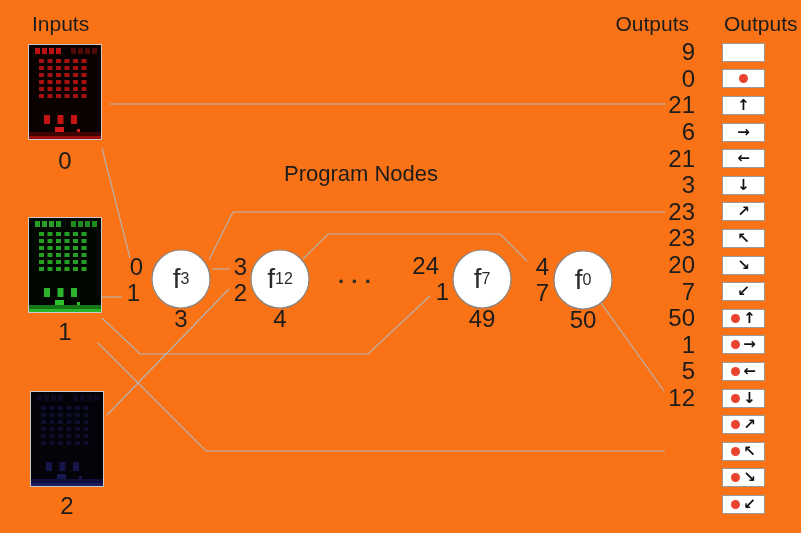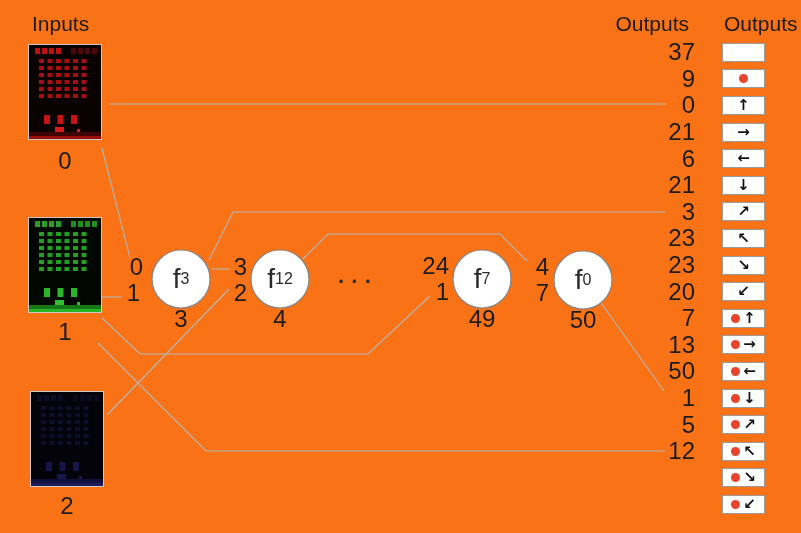--- a/index.html
+++ b/index.html
@@ -217,20 +217,21 @@
       </g>
     <g id="circles">
       <circle cx="181" cy="279" r="29" fill="#ffffff" stroke="#868686" stroke-width="1.2"></circle>
       <circle cx="280" cy="279" r="29" fill="#ffffff" stroke="#868686" stroke-width="1.2"></circle>
       <circle cx="482" cy="279" r="29" fill="#ffffff" stroke="#868686" stroke-width="1.2"></circle>
       <circle cx="583" cy="280" r="29" fill="#ffffff" stroke="#868686" stroke-width="1.2"></circle>
     </g>
   </svg>
 
   <div class="abs hdr" style="left:32px;top:13px">Inputs</div>
+  <div class="abs hdr" style="left:284px;top:163px;font-size:22px">Program Nodes</div>
   <div class="abs hdr" style="left:590px;top:13px;width:99px;text-align:right">Outputs</div>
   <div class="abs hdr" style="left:724px;top:13px">Outputs</div>
 
   <div class="abs numlabel" style="left:28px;top:149px;width:74px">0</div>
   <div class="abs numlabel" style="left:28px;top:320px;width:74px">1</div>
   <div class="abs numlabel" style="left:30px;top:494px;width:74px">2</div>
 
   <div class="abs node-fn" style="left:152px;top:250px">
     <span>f</span>
       <sub>3</sub>
@@ -247,44 +248,42 @@
   <div class="abs inlab" style="left:203px;top:255px;width:44px">3</div>
   <div class="abs inlab" style="left:203px;top:281px;width:44px">2</div>
 
   <div class="abs dots" style="left:336px;top:271px;width:44px">···</div>
 
   <div class="abs node-fn" style="left:453px;top:250px">
     <span>f</span>
       <sub>7</sub>
   </div>
   <div class="abs numlabel" style="left:452px;top:307px;width:60px">49</div>
-  <div class="abs inlab" style="left:405px;top:254px;width:44px">24</div>
+  <div class="abs inlab" style="left:395px;top:254px;width:44px">24</div>
   <div class="abs inlab" style="left:405px;top:280px;width:44px">1</div>
 
   <div class="abs node-fn" style="left:554px;top:251px">
     <span>f</span>
       <sub>0</sub>
   </div>
   <div class="abs numlabel" style="left:553px;top:308px;width:60px">50</div>
   <div class="abs inlab" style="left:505px;top:255px;width:44px">4</div>
   <div class="abs inlab" style="left:505px;top:281px;width:44px">7</div>
 
   <div id="outputs-col">
-      <div class="out-row">37</div>
       <div class="out-row">9</div>
       <div class="out-row">0</div>
       <div class="out-row">21</div>
       <div class="out-row">6</div>
       <div class="out-row">21</div>
       <div class="out-row">3</div>
       <div class="out-row">23</div>
       <div class="out-row">23</div>
       <div class="out-row">20</div>
       <div class="out-row">7</div>
-      <div class="out-row">13</div>
       <div class="out-row">50</div>
       <div class="out-row">1</div>
       <div class="out-row">5</div>
       <div class="out-row">12</div>
     </div>
   <div id="actions-col">
       <div class="act-row">
         <div class="act-box" style="border-color: rgb(154, 154, 154);"></div>
       </div>
       <div class="act-row">

